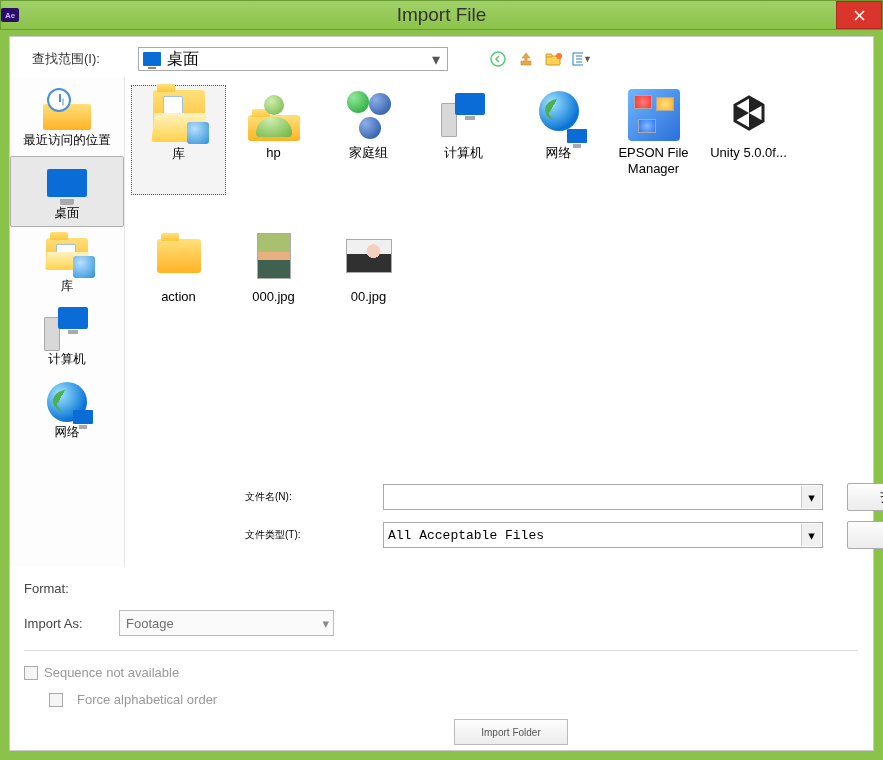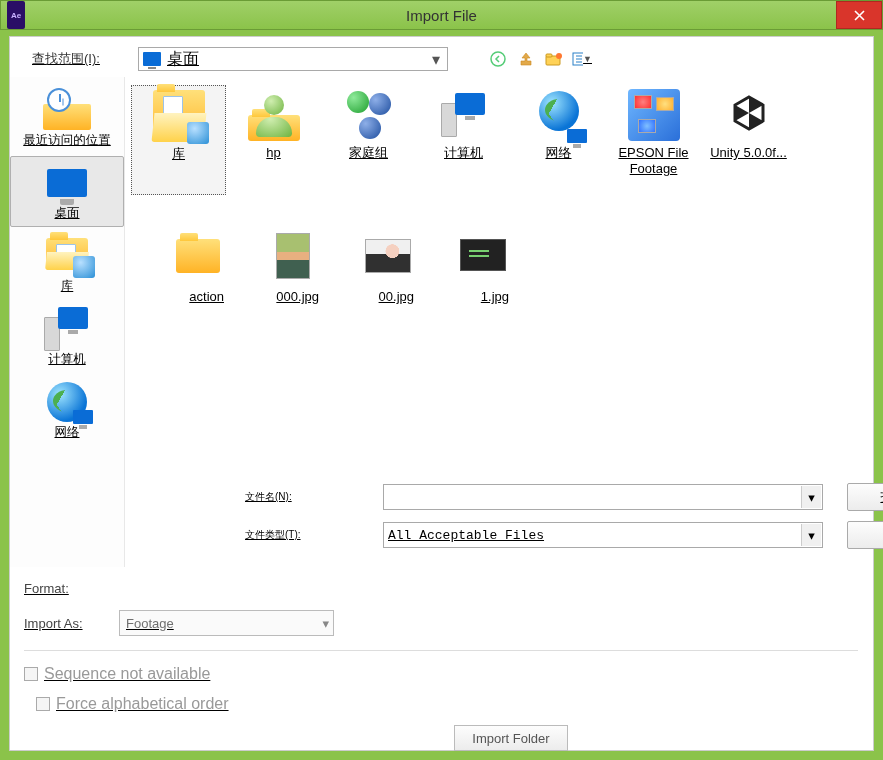--- a/index.html
+++ b/index.html
@@ -1,57 +1,57 @@
 <!DOCTYPE html>
 <html><head>
 <meta charset="utf-8">
 <style>
   * { box-sizing: border-box; margin: 0; padding: 0; font-family: "Microsoft YaHei", "Segoe UI", Arial, sans-serif; }
   body { width: 883px; height: 760px; background: #8bc34a; overflow: hidden; }
   .titlebar { height: 30px; background: linear-gradient(#a0d068, #8bc34a); display: flex; align-items: center; position: relative; border: 1px solid #6a9c35; }
-  .titlebar .app-icon { width: 18px; height: 28px; background: #2a0e66; margin-left: 6px; display:inline-flex; align-items:center; justify-content:center; color:#c8b0ff; font-size:8px; font-weight:bold; border-radius:2px;}
-  .titlebar .title { position:absolute; left:50%; transform:translateX(-50%); font-size: 15px; color: #333; }
+  .titlebar .app-icon { width: 18px; height: 14px; background: #2a0e66; display:inline-flex; align-items:center; justify-content:center; color:#c8b0ff; font-size:8px; font-weight:bold; border-radius:2px;}
+  .titlebar .title { position:absolute; left:50%; transform:translateX(-50%); font-size: 19px; color: #333; }
   .titlebar .close { position:absolute; right:0; top:0; width:46px; height:28px; background:#d9352b; color:#fff; display:flex; align-items:center; justify-content:center; font-size:14px; cursor:pointer; border:1px solid #b12820;}
-  .window-body { position:absolute; top:36px; left:9px; right:9px; bottom:9px; background:#fff; border:1px solid #ccc;text-decoration:underline; }
+  .window-body { position:absolute; top:36px; left:9px; right:9px; bottom:9px; background:#fff; border:1px solid #ccc; }
   .lookin-row { display:flex; align-items:center; padding:10px 8px 6px 22px; }
   .lookin-label { font-size:13px; color:#333; width:106px; }
   .lookin-select { display:flex; align-items:center; width:310px; height:24px; border:1px solid #a9a9a9; padding:0 4px; position:relative; cursor:pointer;}
   .lookin-select .mini-mon { width:18px; height:14px; background:#0a6cd6; border-radius:1px; display:inline-block; margin-right:6px; position:relative;}
   .lookin-select .mini-mon::after{content:"";position:absolute;bottom:-3px;left:5px;width:8px;height:2px;background:#888;}
   .lookin-select .dd { position:absolute; right:2px; top:2px; bottom:2px; width:18px; display:flex; align-items:center; justify-content:center; color:#555;}
   .toolbar-icons { display:flex; gap:8px; margin-left:40px; align-items:center;}
   .tb-ic { width:20px; height:20px; display:flex;align-items:center;justify-content:center; cursor:pointer; font-size:13px; color:#555;}
   .main-area { display:flex; height:490px; }
   .places { width:120px; border-right:1px solid #e8e8e8; padding-top:6px; background:#fdfdfd; display:flex; flex-direction:column; align-items:center; gap:2px;}
   .place { width:114px; display:flex; flex-direction:column; align-items:center; padding:4px 0; font-size:12.5px; cursor:pointer; border:1px solid transparent; border-radius:2px;}
   .place.selected { background:#e8e8e8; border:1px solid #b0b0b0;}
   .place-icon { width:48px; height:42px; margin-bottom:2px; position:relative;}
   .fileview { flex:1; padding:8px 6px; display:flex; flex-wrap:wrap; align-content:flex-start;}
   .item { width:95px; height:110px; display:flex; flex-direction:column; align-items:center; justify-content:flex-start; padding:4px 2px; font-size:13px; text-align:center; cursor:pointer;}
   .item.selected { border:1px dotted #555; background:rgba(200,200,200,0.2);}
   .item .ic { width:52px; height:52px; margin-bottom:4px; position:relative;}
-  .row2 { margin-top:34px;align-items:flex-end;}
+  .row2 { margin-top:34px;}
   .label { line-height:1.2;}
   .bottom-controls { padding:8px 18px 8px 120px;}
   .ctrl-row { display:flex; align-items:center; margin-bottom:10px;}
   .ctrl-label { width:138px; font-size:10px; }
   .ctrl-input { width:440px; height:26px; border:1px solid #a9a9a9; padding:0 4px; font-size:13px; position:relative; display:flex; align-items:center;}
   .ctrl-input .dd { position:absolute; right:1px; top:1px; bottom:1px; width:20px; background:#f0f0f0; border-left:1px solid #ccc; display:flex; align-items:center; justify-content:center;}
   .btn { width:115px; height:28px; margin-left:24px; border:1px solid #aaa; background:linear-gradient(#fdfdfd,#ececec); font-size:14px; cursor:pointer; border-radius:2px;}
   .lower { padding:14px 15px 0 14px; font-size:13px;}
   .lower .row { display:flex; align-items:center; margin-bottom:14px;}
   .lower .lbl { width:95px; color:#444;}
   .combo { width:215px; height:26px; border:1px solid #bbb; padding:0 6px; display:flex; align-items:center; position:relative; color:#707070; background:#fafafa;}
   .combo .dd { position:absolute; right:4px; color:#888;}
   .divider { height:1px; background:#ddd; margin:4px 0 14px 0;}
   .cb-row { display:flex; align-items:center; margin-bottom:12px;}
   .cb { width:14px; height:14px; border:1px solid #aaa; margin-right:6px; background:#f5f5f5;}
-  .cb-label { color:#999; font-size:16px;}
-  .indent { margin-left:12px;}
-  .import-folder-btn { width:114px; height:26px; border:1px solid #bbb; background:linear-gradient(#fdfdfd,#ececec); font-size:13px; color:#555; cursor:pointer; margin-left:430px;}
+  .cb-label { color:#999; font-size:13px;}
+  .indent { margin-left:25px;gap:8px;}
+  .import-folder-btn { width:114px; height:26px; border:1px solid #bbb; background:linear-gradient(#fdfdfd,#ececec); font-size:10px; color:#555; cursor:pointer; margin-left:430px;}
   
   .folder-ic { width:100%; height:100%; background:linear-gradient(#ffe07a,#ffb325); border-radius:3px; position:relative;}
   .folder-ic::before{content:"";position:absolute;top:-6px;left:4px;width:18px;height:8px;background:linear-gradient(#ffe07a,#ffc73a);border-radius:2px 2px 0 0;}
   .folder-ic.open::after{content:"";position:absolute;inset:auto 0 0 0;height:55%;background:linear-gradient(#fff3c0,#ffd24a);border-radius:0 0 3px 3px;transform:skewX(-6deg);}
   .folder-ic .doc{position:absolute;top:6px;left:10px;width:20px;height:26px;background:#fff;border:1px solid #9cc3e8;border-radius:1px;}
   .monitor-ic{width:40px;height:28px;background:#0a6cd6;border-radius:2px;position:relative;margin:4px auto 0;}
   .monitor-ic::after{content:"";position:absolute;bottom:-8px;left:13px;width:14px;height:6px;background:#aaa;border-radius:0 0 2px 2px;}
   .globe-ic{width:40px;height:40px;border-radius:50%;background:radial-gradient(circle at 32% 30%,#9fe5ff,#0a74d6 70%);margin:2px auto 0;position:relative;}
   .globe-ic::after{content:"";position:absolute;inset:8px 6px 10px 6px;background:linear-gradient(120deg,#4caf50 30%,transparent 30%),linear-gradient(50deg,#4caf50 20%,transparent 20%);border-radius:50%;}
   .comp-ic{position:relative;width:46px;height:44px;margin:0 auto;}
@@ -222,21 +222,21 @@
               <div class="net-overlay"></div>
             </div>
           <span class="label">网络</span>
         </div>
         <div class="item">
           <div class="ic ep-ic">
               <div class="p p1"></div>
               <div class="p p2"></div>
               <div class="p p3"></div>
             </div>
-          <span class="label">EPSON File Footage</span>
+          <span class="label">EPSON File Manager</span>
         </div>
         <div class="item">
           <div class="ic unity-ic">
             <svg width="44" height="44" viewBox="0 0 44 44">
                 <g fill="#222">
                   <path d="M22 4 L36 12 L36 28 L22 36 L8 28 L8 12 Z" fill="none" stroke="#222" stroke-width="3"></path>
                   <path d="M22 4 L22 20 L36 12 Z"></path>
                   <path d="M22 20 L36 28 L22 36 Z"></path>
                   <path d="M8 12 L22 20 L8 28 Z"></path>
                 </g>
@@ -262,26 +262,20 @@
           <span class="label">000.jpg</span>
         </div>
         <div class="item row2">
           <div class="ic">
               <div class="photo" style="width:46px;height:34px;margin-top:6px;">
                 <div class="pimg2"></div>
               </div>
             </div>
           <span class="label">00.jpg</span>
         </div>
-        <div class="item row2">
-          <div class="ic">
-              <div class="dark-thumb"></div>
-            </div>
-          <span class="label">1.jpg</span>
-        </div>
       </div>
 
       <div class="bottom-controls">
         <div class="ctrl-row">
           <span class="ctrl-label">文件名(N):</span>
           <div class="ctrl-input">
             <span></span>
             <span class="dd">▾</span>
           </div>
           <button class="btn">打开(O)</button>

